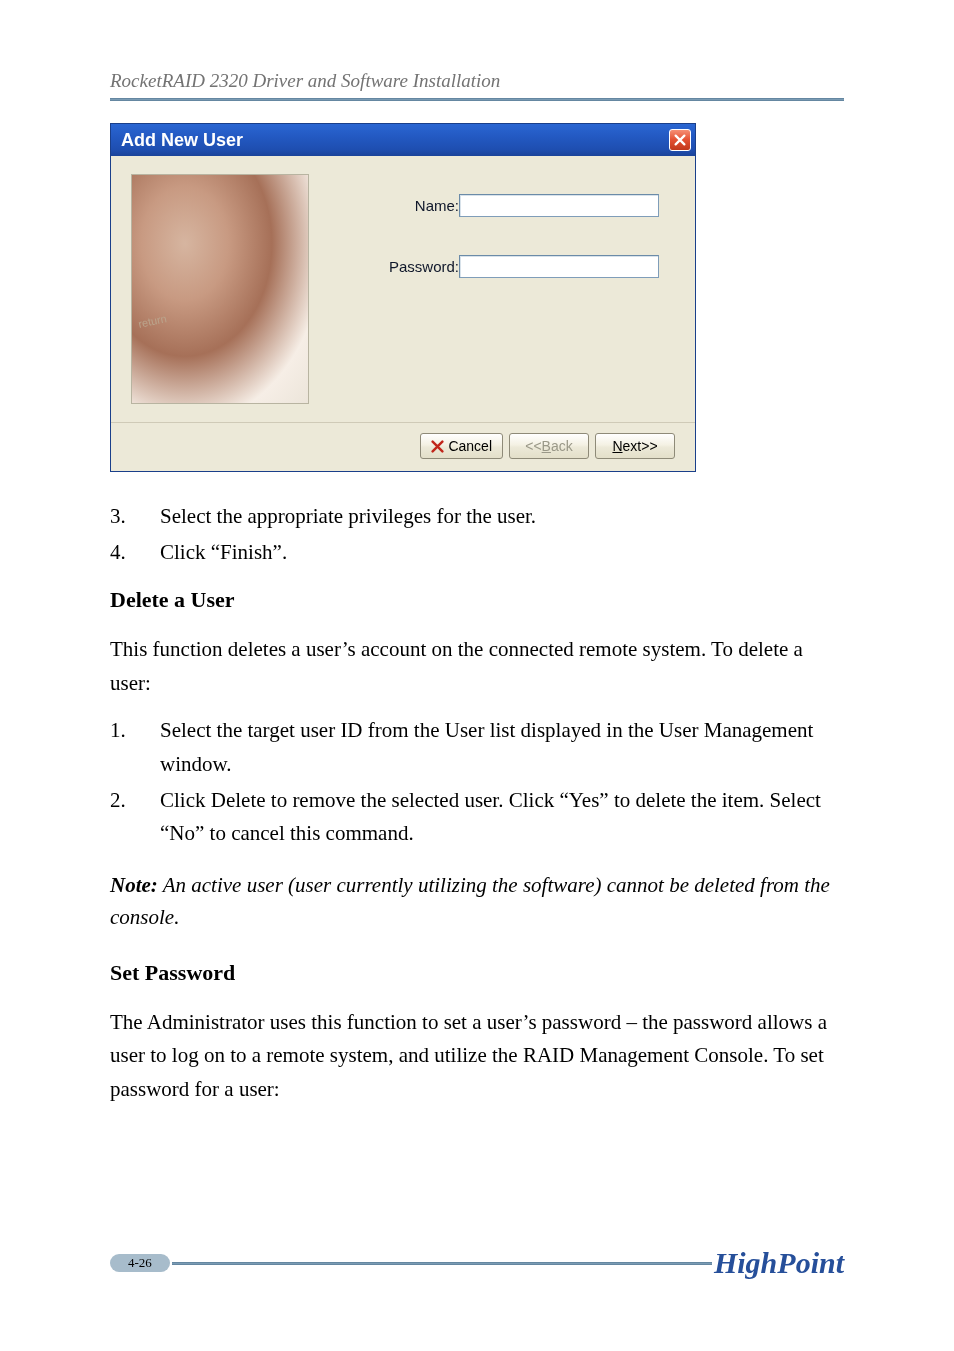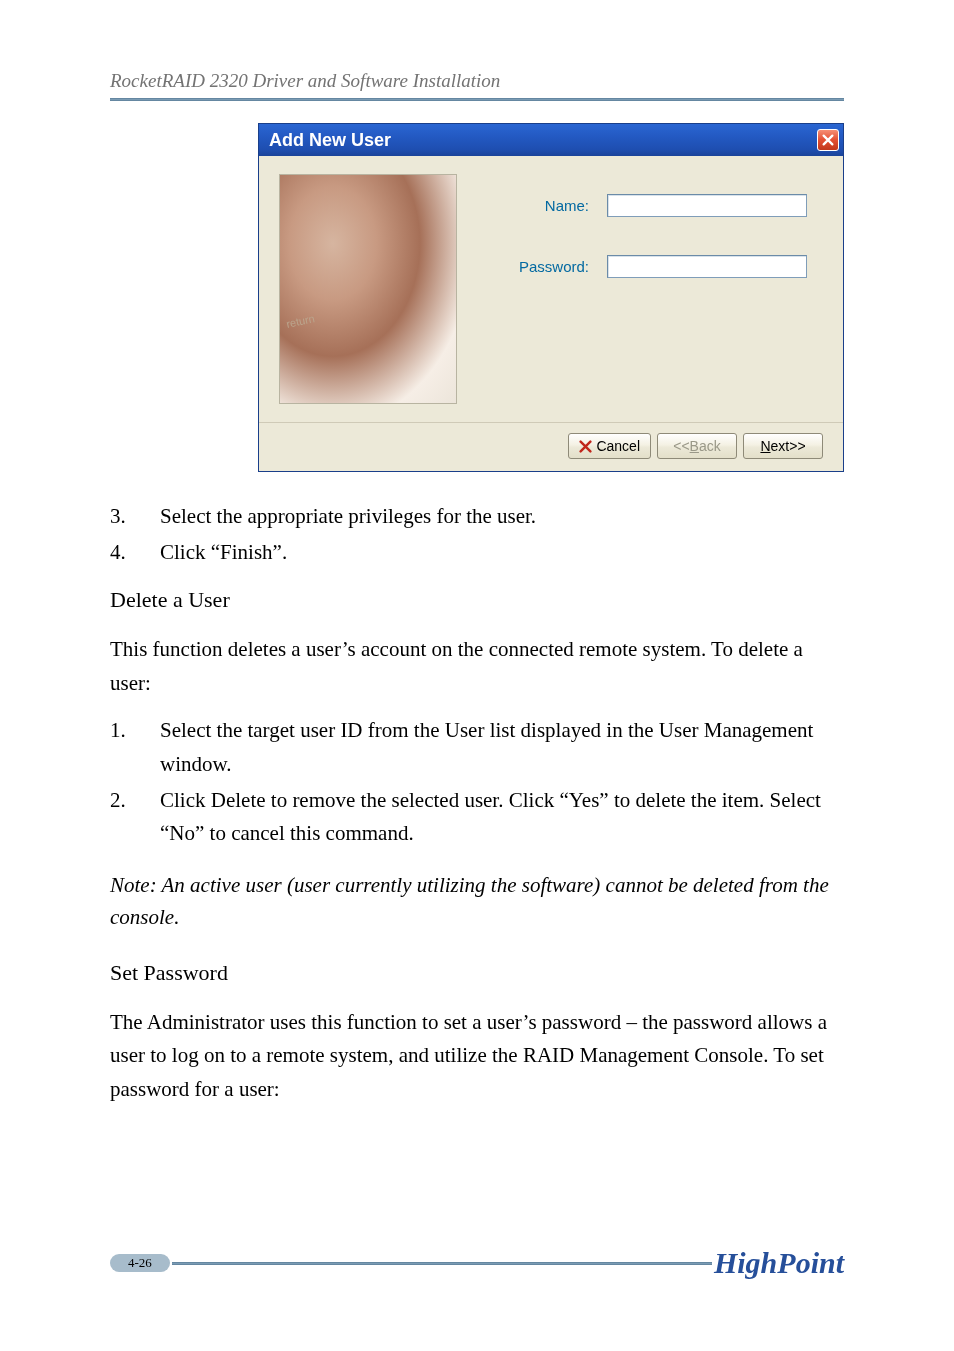--- a/index.html
+++ b/index.html
@@ -24,21 +24,21 @@
     .header-rule {
       height: 3px;
       background: #7a9bb4;
       border-top: 1px solid #6587a1;
       border-bottom: 1px solid #6587a1;
       margin-bottom: 22px;
     }
     
     .dialog-wrapper {
       display: flex;
-      justify-content: flex-end;
+      justify-content: flex-start;
       margin-bottom: 28px;
     }
     .dialog {
       width: 586px;
       border: 1px solid #1a3f8a;
       background: #ece9d8;
       font-family: Tahoma, Arial, sans-serif;
     }
     .titlebar {
       background: linear-gradient(to bottom, #2a66d2 0%, #2359c2 40%, #1e4eb0 80%, #1a4399 100%);
@@ -101,22 +101,22 @@
     }
     .form-row {
       display: flex;
       align-items: center;
       margin-bottom: 38px;
     }
     .form-label {
       width: 120px;
       text-align: right;
       font-size: 15px;
-      color: #0369a1;
-      padding-right: 18px;
+      color: #0f172a;
+      padding-right: 0;
     }
     .form-input {
       width: 200px;
       height: 23px;
       border: 1px solid #7f9db9;
       border-top-color: #6b8ba8;
       border-left-color: #6b8ba8;
       background: #fff;
       box-shadow: inset 1px 1px 0 #d8e2ea;
       padding: 0 4px;
@@ -165,35 +165,35 @@
       line-height: 1.6;
       margin-bottom: 2px;
     }
     .doc-list .num {
       width: 50px;
       flex-shrink: 0;
     }
     .doc-list .txt { flex: 1; }
     .section-heading {
       font-size: 22px;
-      font-weight: normal;
+      font-weight: bold;
       margin: 18px 0 20px 0;
     }
     .para {
       font-size: 21px;
       line-height: 1.6;
       margin-bottom: 14px;
     }
     .note {
       font-size: 21px;
       font-style: italic;
       line-height: 1.55;
       margin-top: 8px;
     }
-    .note .bold { font-weight: normal; font-style: italic; }
+    .note .bold { font-weight: bold; font-style: italic; }
     
     .page-footer {
       position: absolute;
       bottom: 71px;
       left: 110px;
       right: 110px;
       display: flex;
       align-items: center;
     }
     .page-num-pill {

